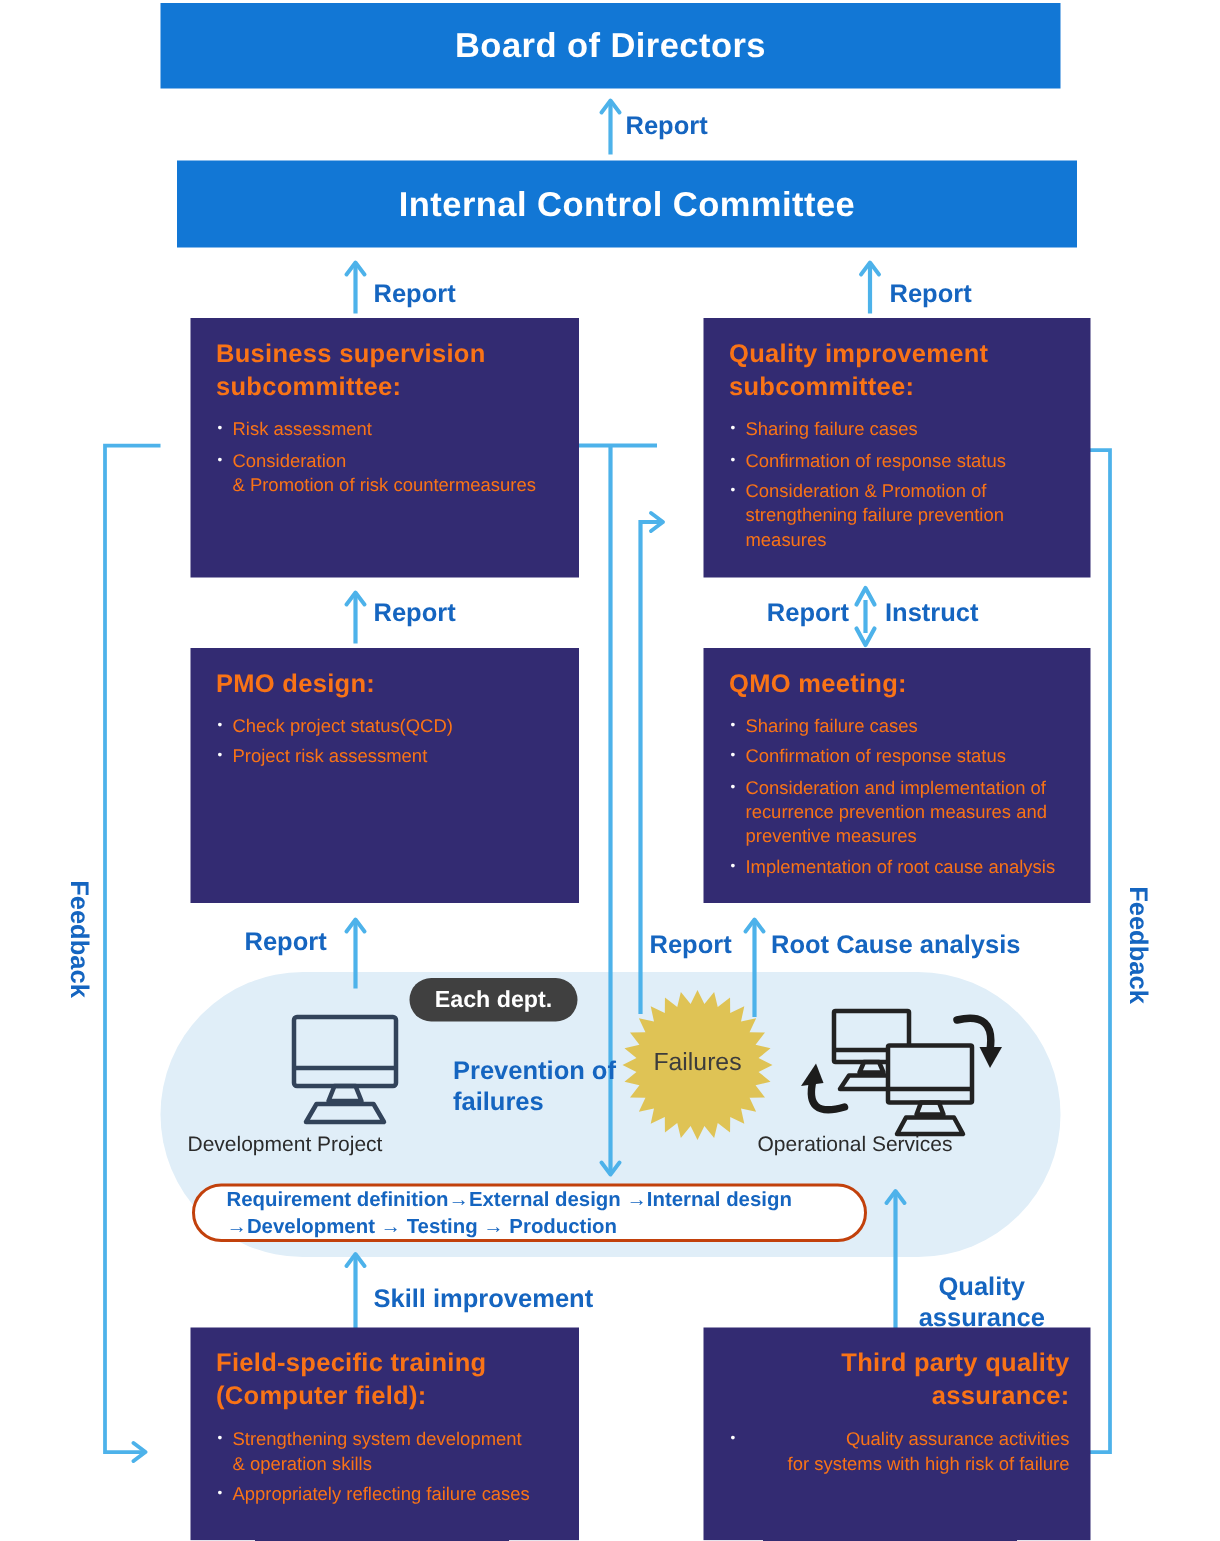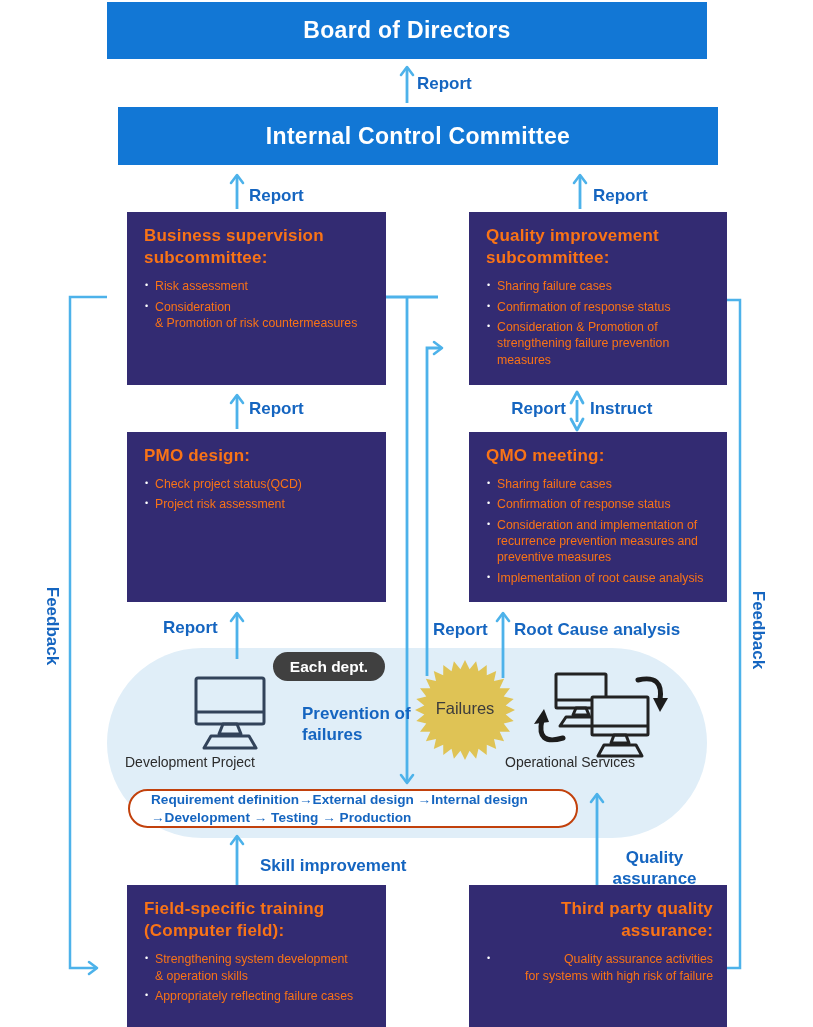--- a/index.html
+++ b/index.html
@@ -229,21 +229,21 @@
   <div class="abs z4 flabel" style="left:417px;top:74px;">Report</div>
   <div class="abs z4 flabel" style="left:249px;top:186px;">Report</div>
   <div class="abs z4 flabel" style="left:593px;top:186px;">Report</div>
   <div class="abs z4 flabel" style="left:249px;top:399px;">Report</div>
   <div class="abs z4 flabel" style="left:500px;top:399px;width:66px;text-align:right;">Report</div>
   <div class="abs z4 flabel" style="left:590px;top:399px;">Instruct</div>
   <div class="abs z4 flabel" style="left:163px;top:618px;">Report</div>
   <div class="abs z4 flabel" style="left:433px;top:620px;">Report</div>
   <div class="abs z4 flabel" style="left:514px;top:620px;">Root Cause analysis</div>
   <div class="abs z4 flabel wrap" style="left:302px;top:704px;width:112px;">Prevention of failures</div>
-  <div class="abs z4 flabel" style="left:260px;top:856px;">Skill improvement</div>
+  <div class="abs z4 flabel" style="left:249px;top:856px;">Skill improvement</div>
   <div class="abs z4 flabel wrap" style="left:607px;top:848px;width:95px;text-align:center;">Quality assurance</div>
 
   <div class="abs z4 vlabel" style="left:52px;top:626px;">Feedback</div>
   <div class="abs z4 vlabel" style="left:758px;top:630px;">Feedback</div>
 
   <div class="abs z4" id="failures-label">Failures</div>
   <div class="abs z4 plain-label" style="left:125px;top:754px;width:220px;">Development Project</div>
   <div class="abs z4 plain-label" style="left:505px;top:754px;width:190px;">Operational Services</div>
 
 </div>

